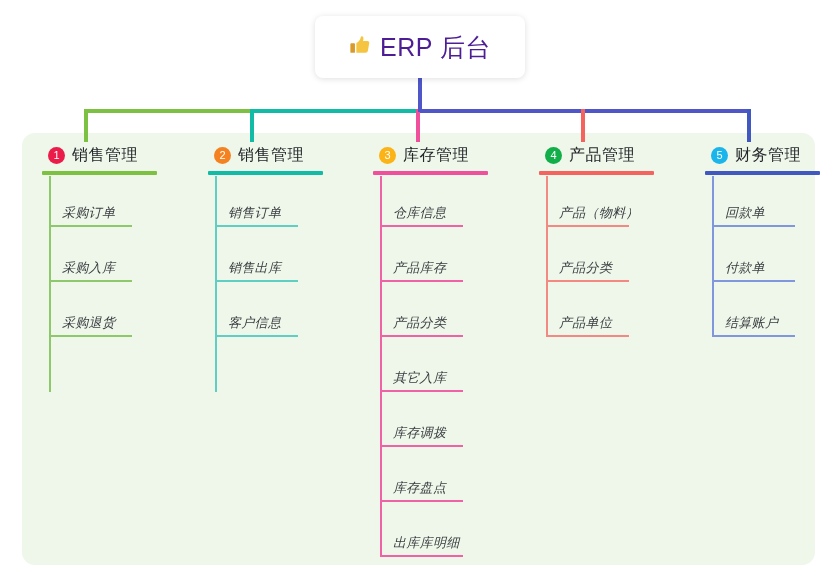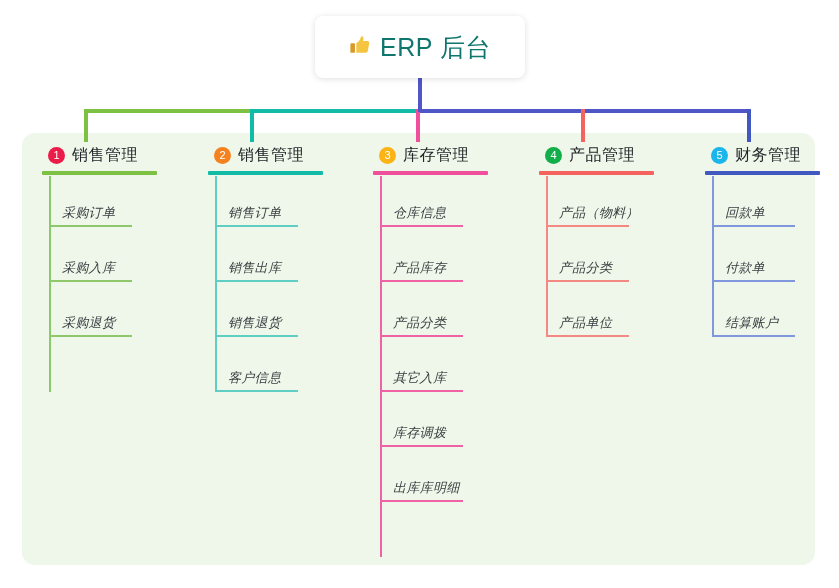--- a/index.html
+++ b/index.html
@@ -15,21 +15,21 @@
   .title-card{
     position:absolute;left:315px;top:16px;width:210px;height:62px;
     background:#ffffff;border-radius:8px;
     box-shadow:0 1px 6px rgba(0,0,0,.13);
     display:flex;align-items:center;justify-content:center;
     z-index:6;
   }
   .title-inner{display:flex;align-items:center;gap:9px;}
   .thumb-icon{display:block;}
   .title-text{
-    font-size:25px;color:#0f766e;letter-spacing:.5px;white-space:nowrap;
+    font-size:25px;color:#4c1d95;letter-spacing:.5px;white-space:nowrap;
   }
 
   
   .stem{
     position:absolute;left:418px;top:72px;width:4px;height:40px;
     background:#4e56c8;z-index:5;
   }
 
   
   .bus-seg{position:absolute;height:4px;top:109px;z-index:4;}
@@ -143,24 +143,20 @@
           <div class="spine" style="background: rgb(95, 207, 196); height: 216px;"></div>
           <div class="leaf">
             <span class="leaf-text">销售订单</span>
             <div class="leaf-rule" style="background: rgb(95, 207, 196);"></div>
           </div>
           <div class="leaf">
             <span class="leaf-text">销售出库</span>
             <div class="leaf-rule" style="background: rgb(95, 207, 196);"></div>
           </div>
           <div class="leaf">
-            <span class="leaf-text">销售退货</span>
-            <div class="leaf-rule" style="background: rgb(95, 207, 196);"></div>
-          </div>
-          <div class="leaf">
             <span class="leaf-text">客户信息</span>
             <div class="leaf-rule" style="background: rgb(95, 207, 196);"></div>
           </div>
         </div>
       </div>
       <div class="column" style="left: 363px;">
         <div class="col-head">
           <div class="col-head-row">
             <span class="badge" style="background: rgb(251, 179, 22);">3</span>
             <span class="col-title">库存管理</span>
@@ -183,20 +179,24 @@
           </div>
           <div class="leaf">
             <span class="leaf-text">其它入库</span>
             <div class="leaf-rule" style="background: rgb(239, 99, 166);"></div>
           </div>
           <div class="leaf">
             <span class="leaf-text">库存调拨</span>
             <div class="leaf-rule" style="background: rgb(239, 99, 166);"></div>
           </div>
           <div class="leaf">
+            <span class="leaf-text">库存盘点</span>
+            <div class="leaf-rule" style="background: rgb(239, 99, 166);"></div>
+          </div>
+          <div class="leaf">
             <span class="leaf-text">出库库明细</span>
             <div class="leaf-rule" style="background: rgb(239, 99, 166);"></div>
           </div>
         </div>
       </div>
       <div class="column" style="left: 529px;">
         <div class="col-head">
           <div class="col-head-row">
             <span class="badge" style="background: rgb(18, 174, 74);">4</span>
             <span class="col-title">产品管理</span>

